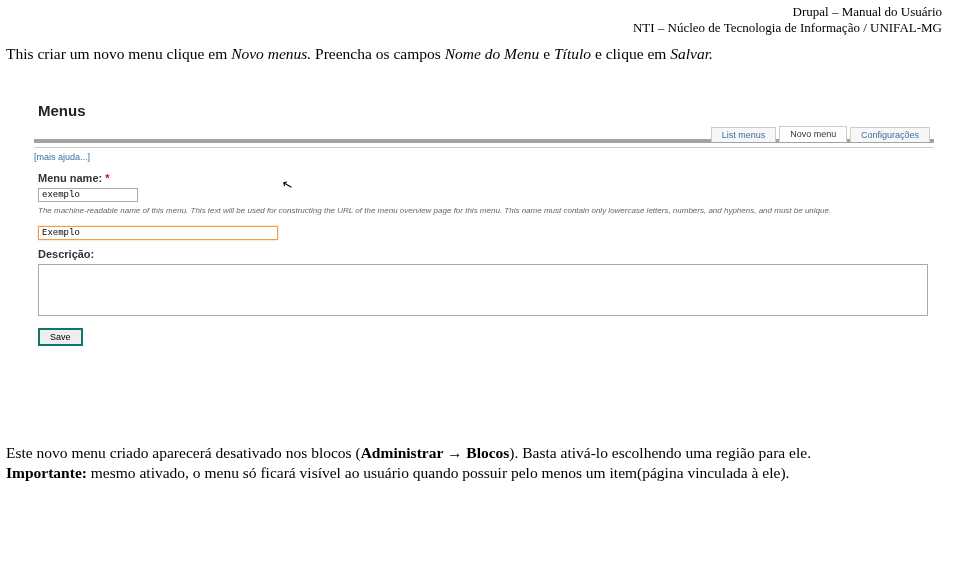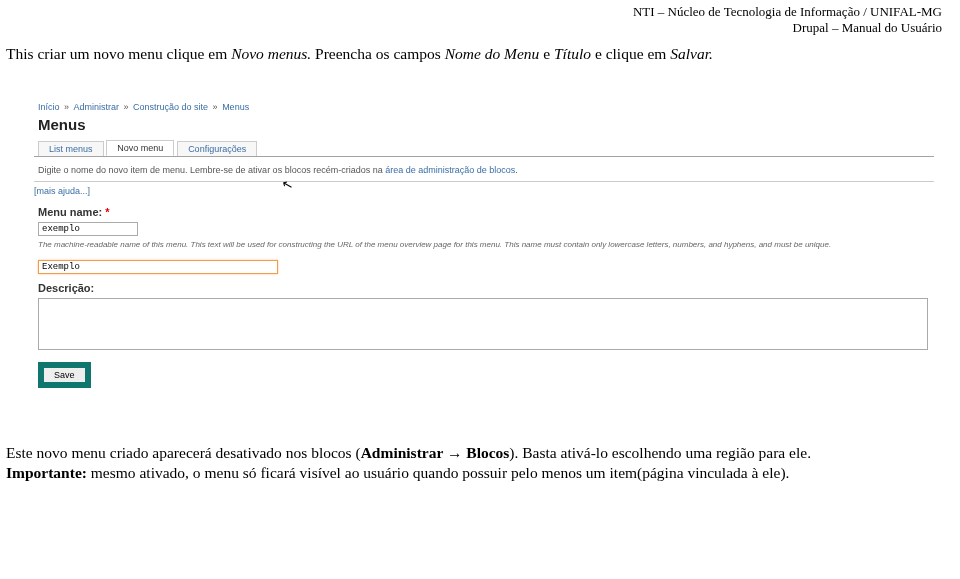--- a/index.html
+++ b/index.html
@@ -46,23 +46,23 @@
     padding: 2px 4px;
   }
   .breadcrumb .sep { color: #555; margin: 0 2px; }
   .page-title {
     font-size: 15px;
     font-weight: bold;
     padding: 2px 4px 6px 4px;
     color: #222;
   }
   .tabs-row {
-    text-align: left;
+    text-align: right;
     padding: 0 4px;
-    border-bottom: 1px solid #a3a3a3;
+    border-bottom: 4px solid #a3a3a3;
     height: 18px;
   }
   .tab {
     display: inline-block;
     border: 1px solid #ccc;
     border-bottom: none;
     background: #f7f7f7;
     font-size: 9px;
     padding: 2px 10px;
     color: #3a6ea5;
@@ -124,21 +124,21 @@
     background: #fff;
   }
   .save-btn {
     margin: 12px 4px 0 4px;
   }
   .save-btn button {
     font-family: Arial, sans-serif;
     font-size: 9px;
     padding: 2px 10px;
     background: #eee;
-    border: 6px solid #0f766e;
+    border: 2px solid #0f766e;
     cursor: pointer;
   }
   .cursor-arrow {
     position: absolute;
     left: 248px;
     top: 77px;
     font-size: 13px;
     color: #000;
     transform: rotate(-15deg);
   }
@@ -150,43 +150,37 @@
     font-size: 15.5px;
     line-height: 1.32;
     text-align: justify;
   }
   .bold { font-weight: bold; }
 </style>
 </head>
 <body>
 
 <div class="header-right">
+  <div>Drupal – Manual do Usuário</div>
   <div>NTI – Núcleo de Tecnologia de Informação / UNIFAL-MG</div>
-  <div>Drupal – Manual do Usuário</div>
 </div>
 
 <div class="para-top">
   <span>This criar um novo menu clique em </span><span class="italic">Novo menus.</span><span> Preencha os campos </span><span class="italic">Nome do Menu</span><span> e </span><span class="italic">Título</span><span> e clique em </span><span class="italic">Salvar.</span>
 </div>
 
 <div class="screenshot">
-  <div class="breadcrumb">
-    <span>Início</span><span class="sep"> » </span><span>Administrar</span><span class="sep"> » </span><span>Construção do site</span><span class="sep"> » </span><span>Menus</span>
-  </div>
   <div class="page-title">Menus</div>
 
   <div class="tabs-row">
     <span class="tab">List menus</span>
     <span class="tab active">Novo menu</span>
     <span class="tab">Configurações</span>
   </div>
 
-  <div class="intro-line">
-    <span>Digite o nome do novo item de menu. Lembre-se de ativar os blocos recém-criados na </span><a href="#">área de administração de blocos</a><span>.</span>
-  </div>
   <div class="hr1"></div>
 
   <span class="cursor-arrow">↖</span>
 
   <div class="help-link">[mais ajuda...]</div>
 
   <div class="form-label">
     <span>Menu name:</span> <span class="req">*</span>
   </div>
   <div class="field-box">

